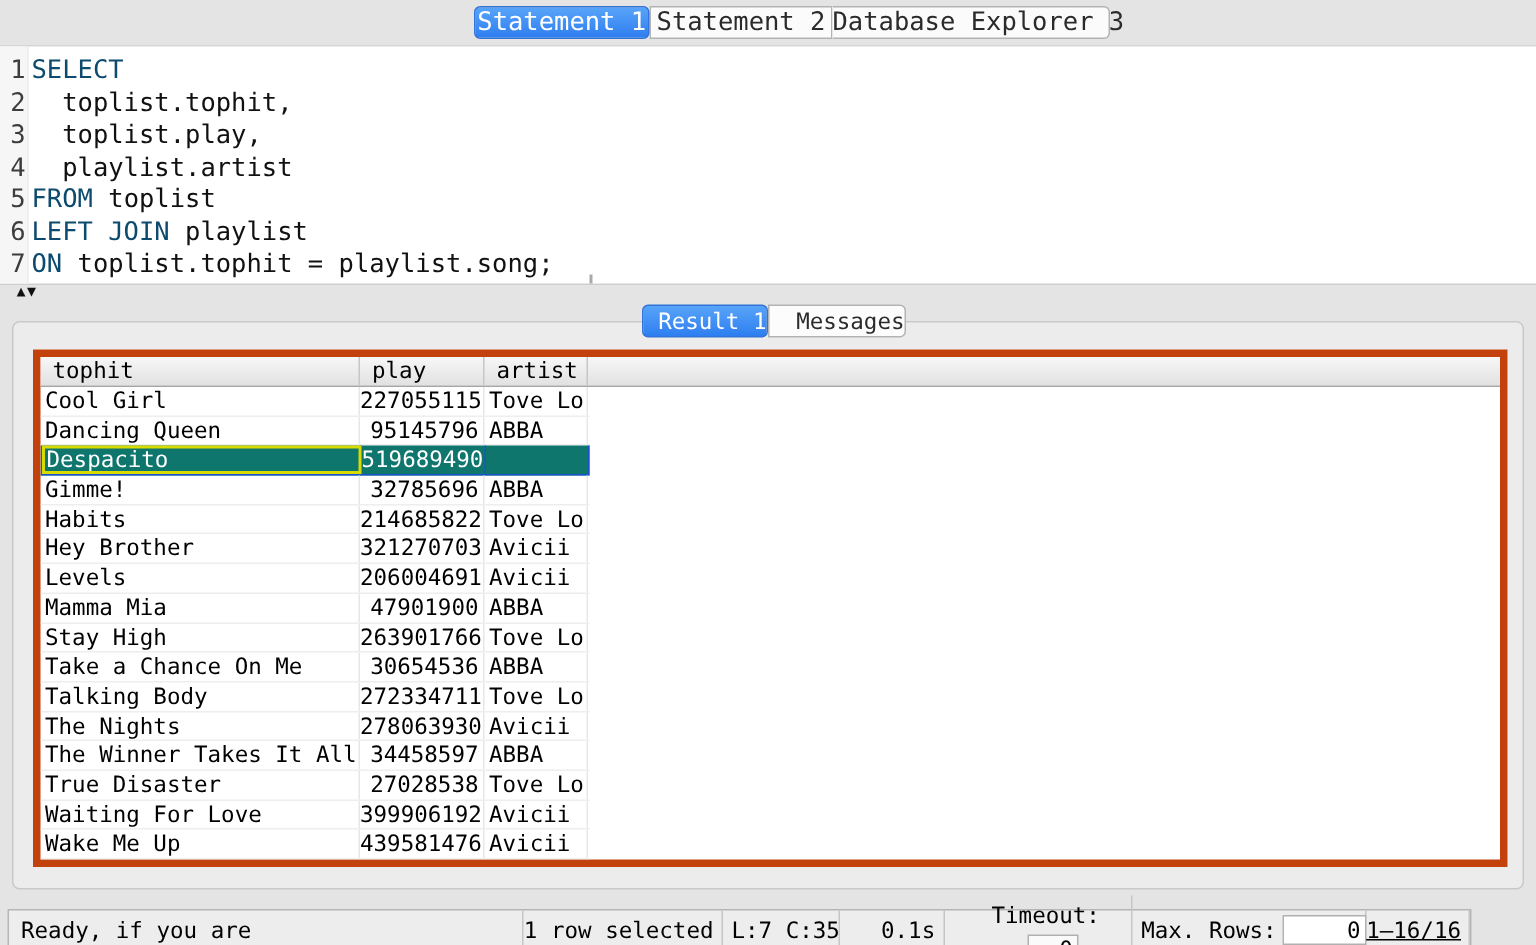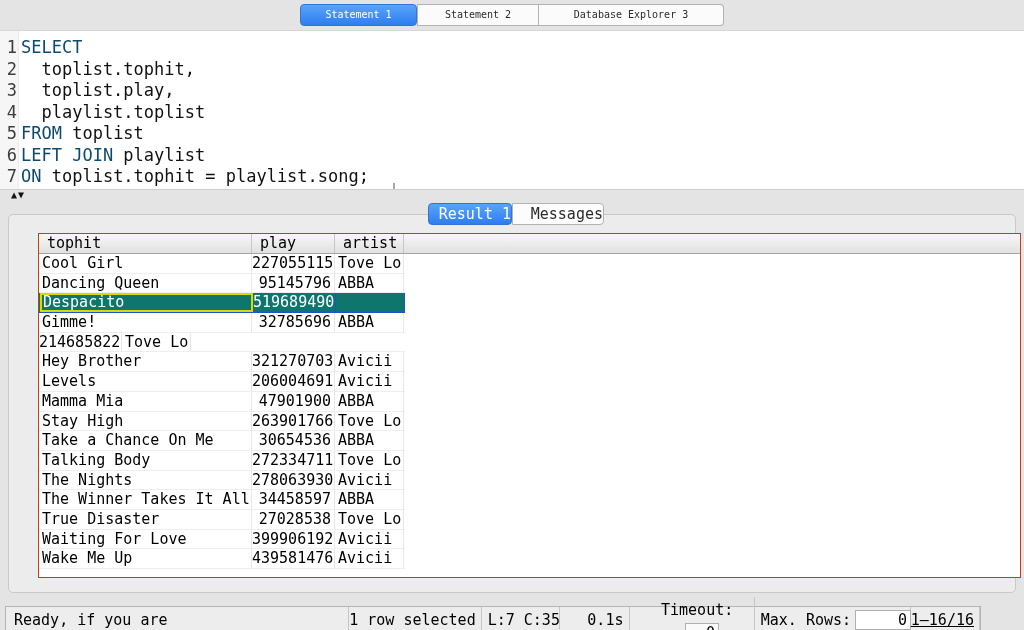--- a/index.html
+++ b/index.html
@@ -8,23 +8,23 @@
     position:relative;
     background:#e4e4e4;
     font-family:"DejaVu Sans Mono","Liberation Mono",monospace;
     color:#000;
     overflow:hidden;
   }
 
   
   .top-tab {
     position:absolute; top:4px; height:22px;
-    font-size:10px; line-height:20px; text-align:center;
+    font-size:17px; line-height:20px; text-align:center;
     background:#fbfbfb; border:1px solid #b3b3b3; color:#2b2b2b;
-    cursor:default; white-space:pre;
+    cursor:default; white-space:pre;margin-left:16px;
   }
   .top-tab.active {
     background:linear-gradient(#58a4f9,#2e7ef0);
     border-color:#3173d8; color:#fff; border-radius:4px; z-index:2;
   }
   #tab-stmt1 { left:300px; width:117px; }
   #tab-stmt2 { left:417px; width:122px; border-radius:0; }
   #tab-dbexp { left:539px; width:185px; border-left:none; border-radius:0 4px 4px 0; }
 
   
@@ -65,23 +65,22 @@
   .result-tab.active {
     background:linear-gradient(#58a4f9,#2e7ef0);
     border-color:#3173d8; color:#fff; border-radius:4px; z-index:4;
   }
   #tab-result1 { left:428px; width:84px; }
   #tab-messages { left:512px; width:92px; border-radius:0 4px 4px 0; }
 
   
   .grid {
     position:absolute; left:22px; top:233px; width:983px; height:345px;
-    background:#fff; border:1px solid #c2410c; overflow:hidden;
+    background:#fff; border:5px solid #c2410c; overflow:hidden;
     font-size:15px;
-    margin-left:16px;
   }
   .grid-header { display:flex; height:20px; background:linear-gradient(#f7f7f7,#e1e1e1);
     border-bottom:1px solid #a5a5a5; }
   .grid-header .hcell {
     line-height:19px; padding-left:8px; border-right:1px solid #c6c6c6; white-space:pre;
   }
   .grid-header .hfill { flex:1; border-right:none; }
   .col0 { width:213px; flex:none; }
   .col1 { width:83px;  flex:none; }
   .col2 { width:69px;  flex:none; }
@@ -126,21 +125,21 @@
 <div class="top-tab active" id="tab-stmt1">Statement 1</div>
 <div class="top-tab" id="tab-stmt2">Statement 2</div>
 <div class="top-tab" id="tab-dbexp">Database Explorer 3</div>
 
 <div class="editor">
   <div class="gutter"></div>
   <div class="code-lines">
       <div class="code-line"><span class="line-num">1</span><span class="code-text"><span class="kw">SELECT</span></span></div>
       <div class="code-line"><span class="line-num">2</span><span class="code-text"><span>  toplist.tophit,</span></span></div>
       <div class="code-line"><span class="line-num">3</span><span class="code-text"><span>  toplist.play,</span></span></div>
-      <div class="code-line"><span class="line-num">4</span><span class="code-text"><span>  playlist.toplist</span></span></div>
+      <div class="code-line"><span class="line-num">4</span><span class="code-text"><span>  playlist.artist</span></span></div>
       <div class="code-line"><span class="line-num">5</span><span class="code-text"><span class="kw">FROM</span><span> toplist</span></span></div>
       <div class="code-line"><span class="line-num">6</span><span class="code-text"><span class="kw">LEFT JOIN</span><span> playlist</span></span></div>
       <div class="code-line"><span class="line-num">7</span><span class="code-text"><span class="kw">ON</span><span> toplist.tophit = playlist.song;</span></span></div>
     </div>
   <div class="ibeam-mark"></div>
 </div>
 
 <div class="splitter-arrows">▲▼</div>
 
 <div class="result-panel"></div>
@@ -169,20 +168,21 @@
         <div class="cell col0 focus-cell">Despacito</div>
         <div class="cell col1">519689490</div>
         <div class="cell col2"></div>
       </div>
       <div class="grid-row">
         <div class="cell col0">Gimme!</div>
         <div class="cell col1">32785696</div>
         <div class="cell col2">ABBA</div>
       </div>
       <div class="grid-row">
+        <div class="cell col0">Habits</div>
         <div class="cell col1">214685822</div>
         <div class="cell col2">Tove Lo</div>
       </div>
       <div class="grid-row">
         <div class="cell col0">Hey Brother</div>
         <div class="cell col1">321270703</div>
         <div class="cell col2">Avicii</div>
       </div>
       <div class="grid-row">
         <div class="cell col0">Levels</div>

